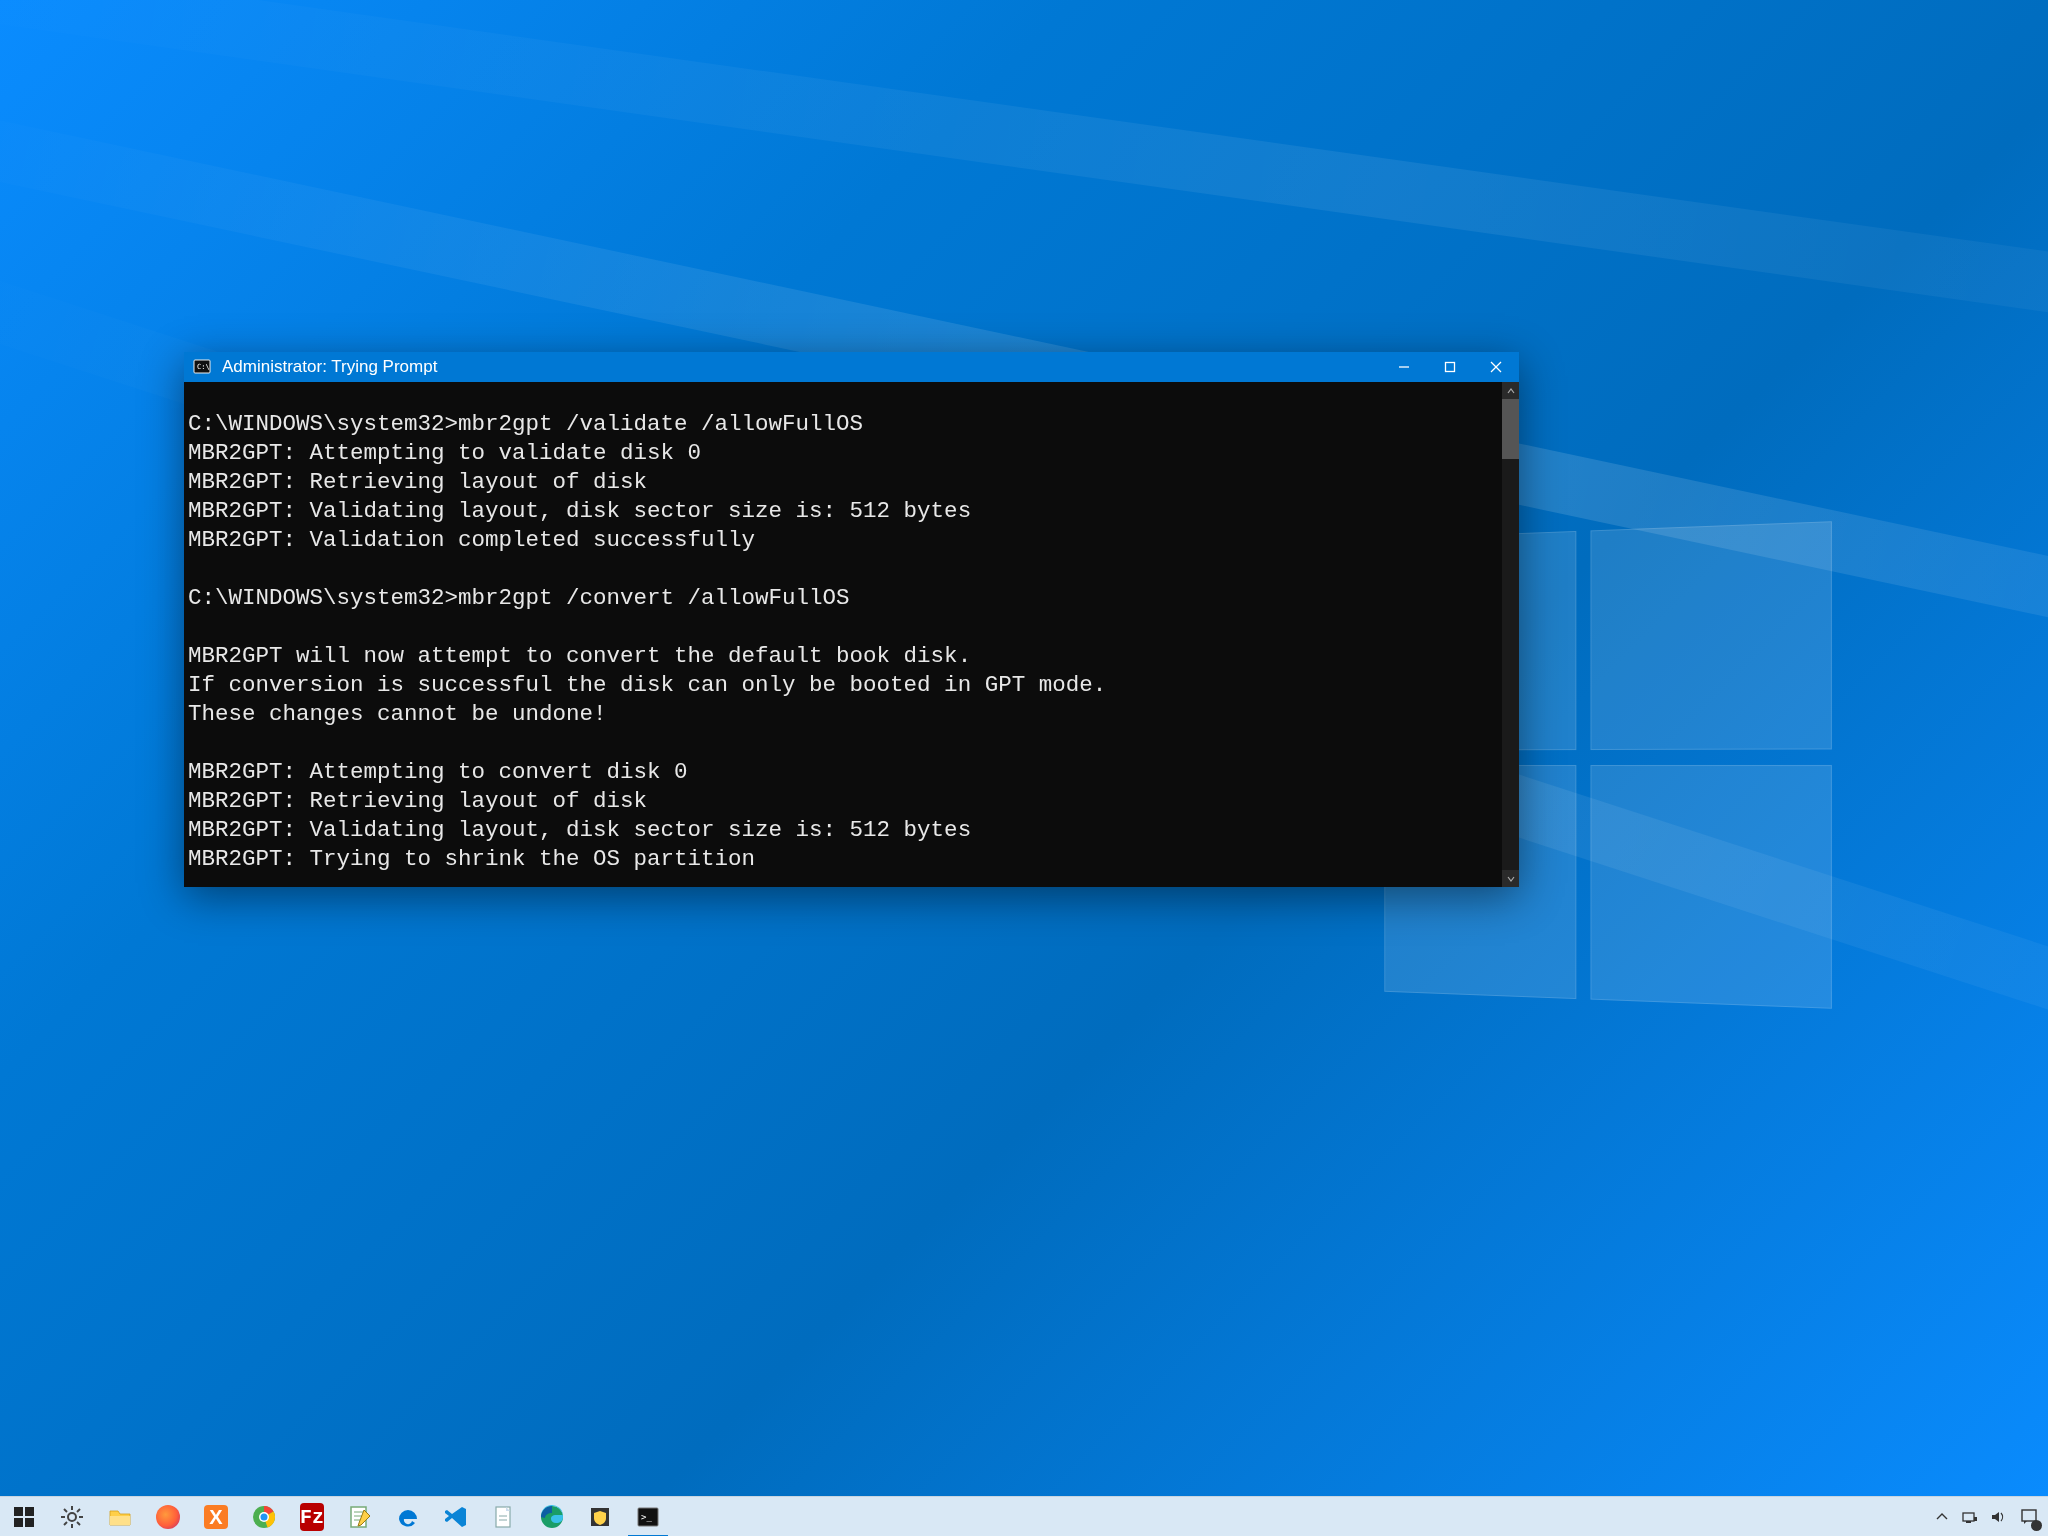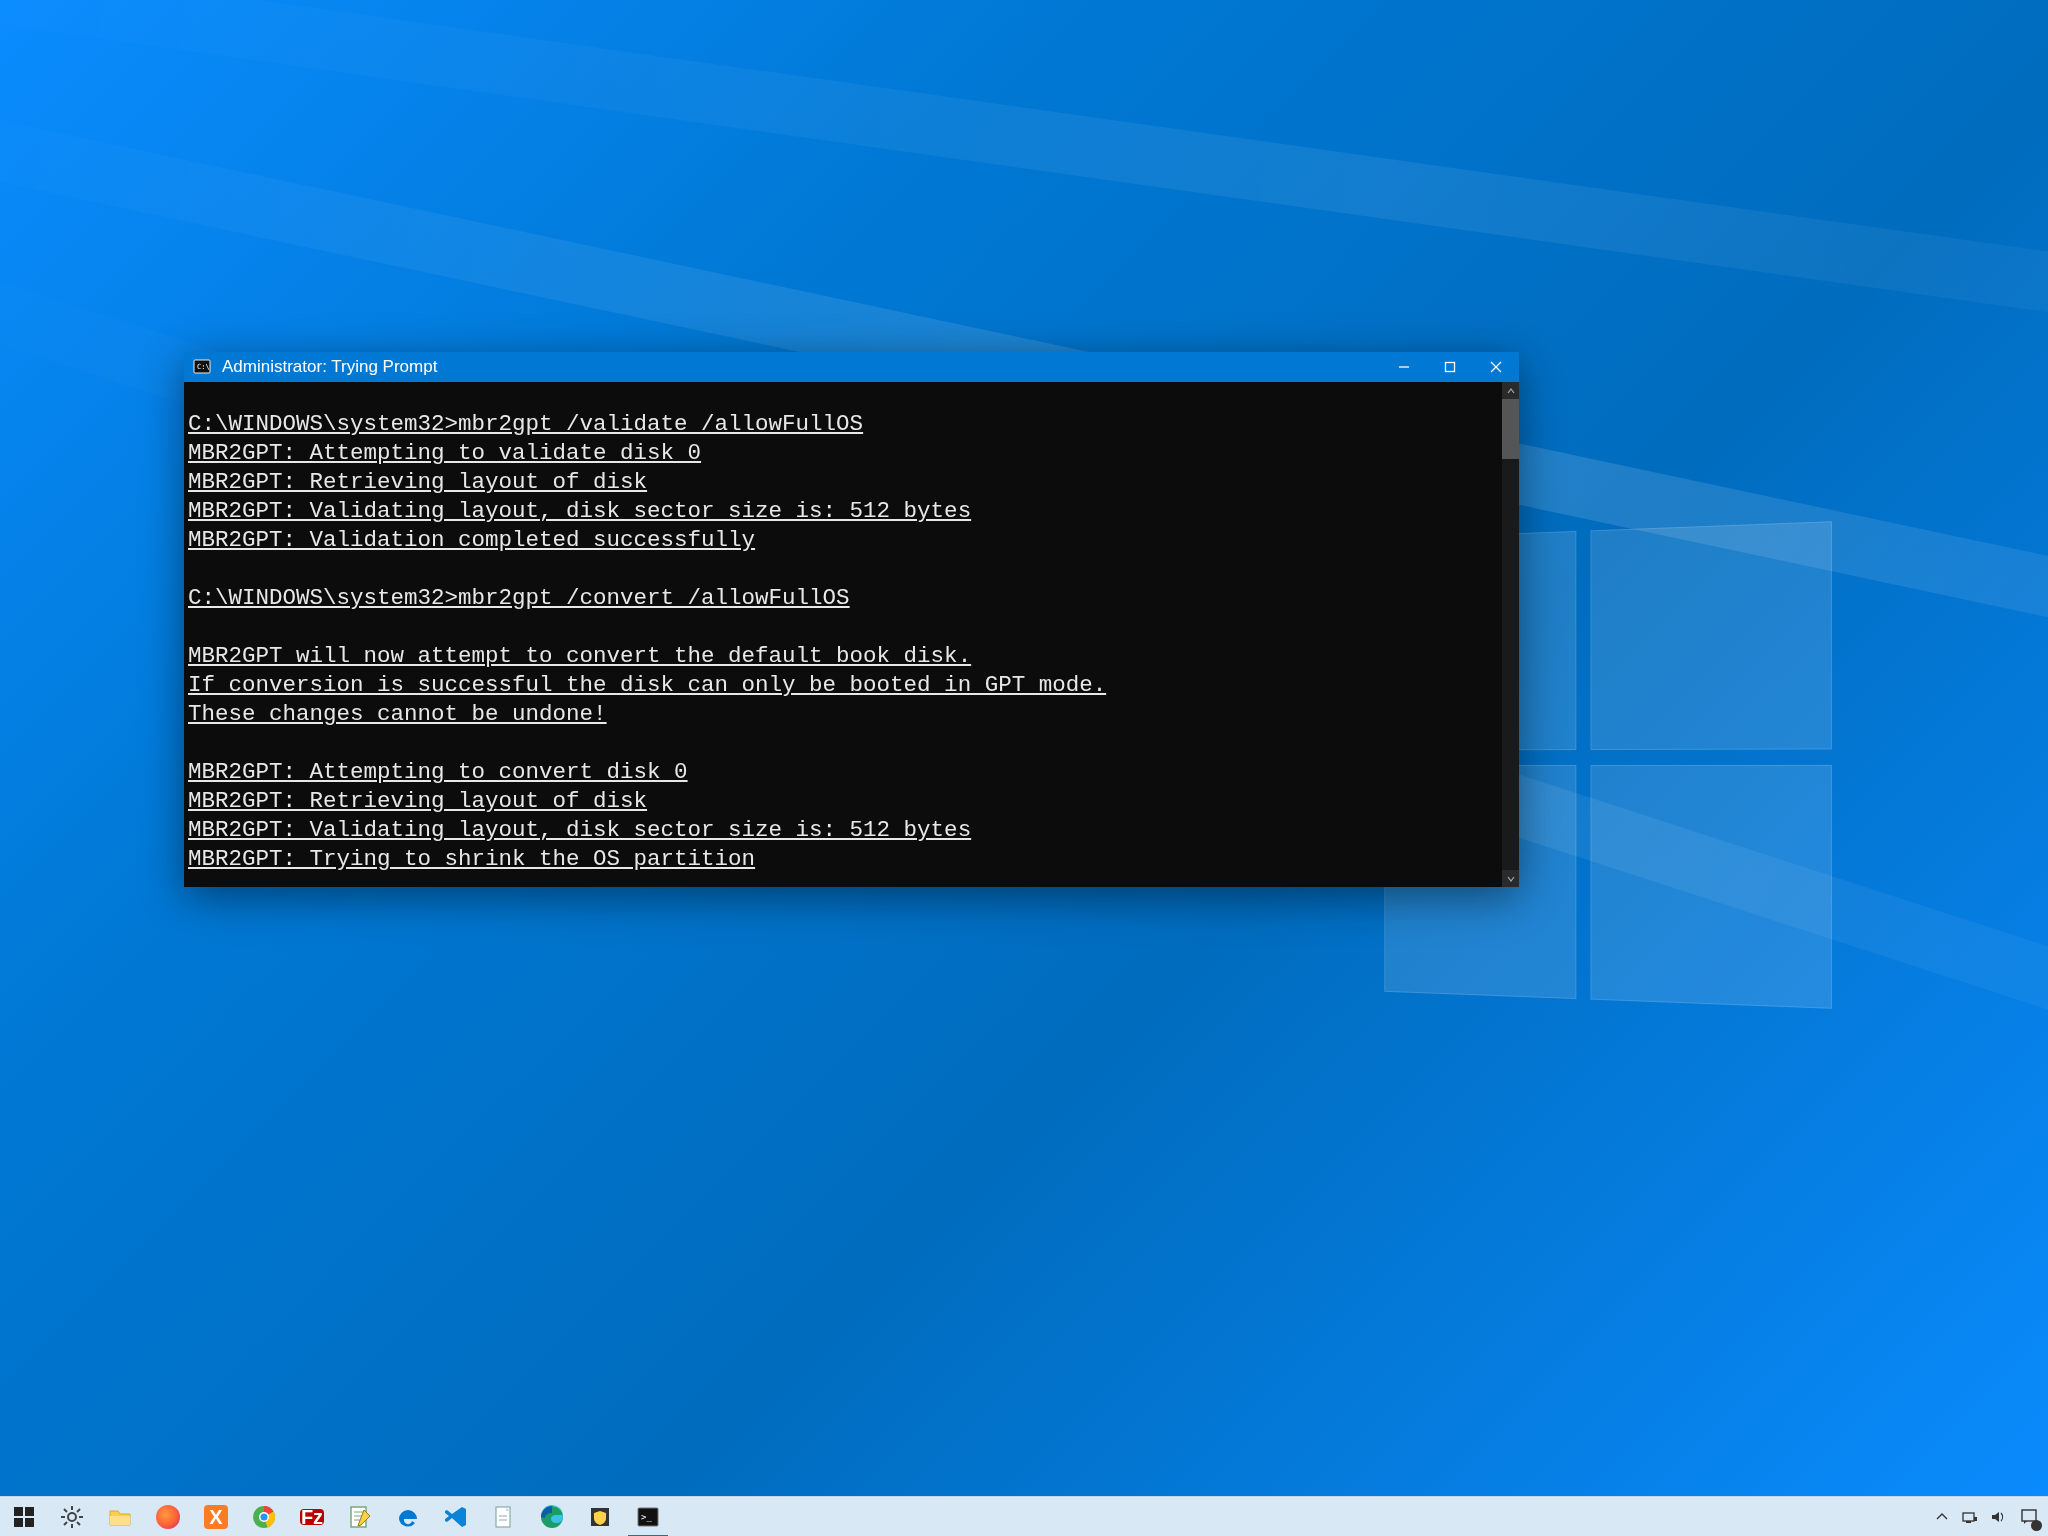--- a/index.html
+++ b/index.html
@@ -96,21 +96,20 @@
   .cmd-text {
     flex: 1;
     padding: 28px 4px 4px 4px;
     color: #e8e8e8;
     font-family: Consolas, "Courier New", monospace;
     font-size: 22.5px;
     line-height: 29px;
     white-space: pre;
     overflow: hidden;
     font-weight: 500;
-    text-decoration: underline;
   }
   .cmd-scrollbar {
     width: 17px;
     background: #1a1a1a;
     position: relative;
   }
   .cmd-scrollbar .arrow {
     position: absolute;
     left: 0; width: 17px; height: 17px;
     background: #2a2a2a;
@@ -290,21 +289,21 @@
     <div class="tb-item">
       <svg viewBox="0 0 26 26">
           <circle cx="13" cy="13" r="11" fill="#4caf50"></circle>
           <path d="M13 2 a11 11 0 0 1 9.5 5.5 L13 13 z" fill="#f44336"></path>
           <path d="M22.5 7.5 a11 11 0 0 1 -6 16 L13 13 z" fill="#ffc107"></path>
           <circle cx="13" cy="13" r="5" fill="#fff"></circle>
           <circle cx="13" cy="13" r="3.5" fill="#2196f3"></circle>
         </svg>
     </div>
     <div class="tb-item">
-      <span class="glyph" style="background:#b90000;color:#fff;width:24px;height:16px;font-family:Liberation Sans, sans-serif;">Fz</span>
+      <span class="glyph" style="background:#b90000;color:#fff;width:24px;height:28px;font-family:Liberation Mono, monospace;">Fz</span>
     </div>
     <div class="tb-item">
       <svg viewBox="0 0 26 26">
           <rect x="4" y="3" width="15" height="20" fill="#fff" stroke="#7a7" stroke-width="1.5"></rect>
           <line x1="7" y1="8" x2="16" y2="8" stroke="#7a7"></line>
           <line x1="7" y1="12" x2="16" y2="12" stroke="#7a7"></line>
           <line x1="7" y1="16" x2="16" y2="16" stroke="#7a7"></line>
           <path d="M17 6 l6 6 -9 9 -3 1 1 -3 z" fill="#ffcf48" stroke="#9b7a13"></path>
         </svg>
     </div>

